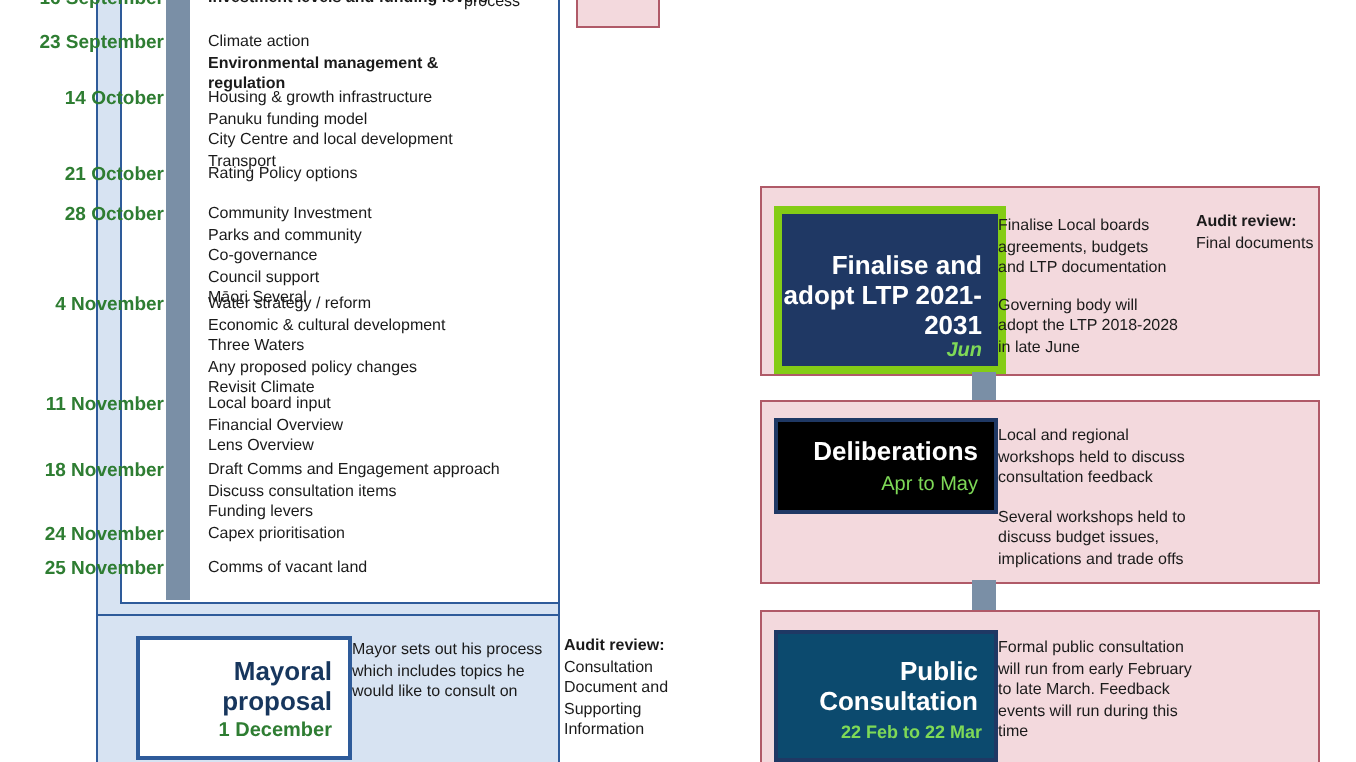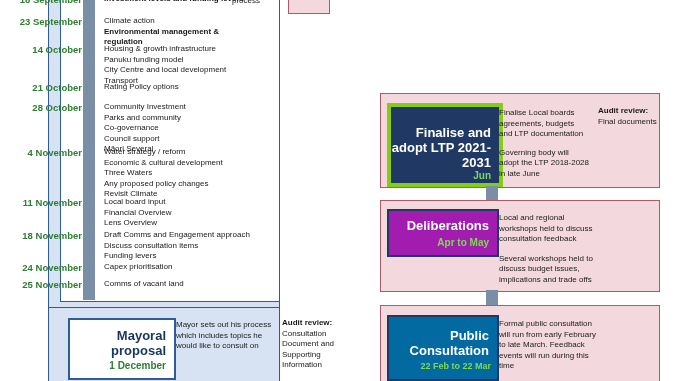--- a/index.html
+++ b/index.html
@@ -92,62 +92,62 @@
   #finalise-box{
     left:387px;top:103px;width:108px;height:76px;
     background:#1f3864;border:4px solid #84cc16;
   }
   #finalise-title{
     position:absolute;left:0;right:8px;top:18px;
     font-size:13px;font-weight:bold;color:#ffffff;text-align:right;line-height:15px;
   }
   #finalise-date{
     position:absolute;right:8px;top:63px;
-    font-size:10px;font-weight:bold;color:#7ed957;text-align:right;
+    font-size:10px;font-weight:bold;color:#7ed957;text-align:right;font-style:italic;
   }
   #finalise-desc{
     left:499px;top:108px;width:90px;
     font-size:8px;line-height:10.5px;color:#1a1a1a;
   }
   #audit-2{
     left:598px;top:106px;width:60px;
     font-size:8px;line-height:10.5px;color:#1a1a1a;
   }
   #audit-2 .hd{font-weight:bold;}
 
   
   #delib-wrap{
     left:380px;top:200px;width:278px;height:90px;
     background:#f3d9dd;border:1px solid #b05a68;
   }
   #delib-box{
     left:387px;top:209px;width:108px;height:44px;
-    background:#a21caf;border:2px solid #1f3864;
+    background:#000000;border:2px solid #1f3864;
   }
   #delib-title{
     position:absolute;right:8px;top:7px;
     font-size:13px;font-weight:bold;color:#ffffff;text-align:right;
   }
   #delib-date{
     position:absolute;right:8px;top:26px;
-    font-size:10px;font-weight:bold;color:#7ed957;text-align:right;
+    font-size:10px;font-weight:normal;color:#7ed957;text-align:right;
   }
   #delib-desc{
     left:499px;top:213px;width:100px;
     font-size:8px;line-height:10.5px;color:#1a1a1a;
   }
 
   
   #public-wrap{
     left:380px;top:305px;width:278px;height:82px;
     background:#f3d9dd;border:1px solid #b05a68;
   }
   #public-box{
     left:387px;top:315px;width:108px;height:62px;
-    background:#0369a1;border:2px solid #1f3864;
+    background:#0c4a6e;border:2px solid #1f3864;
   }
   #public-title{
     position:absolute;left:0;right:8px;top:11px;
     font-size:13px;font-weight:bold;color:#ffffff;text-align:right;line-height:15px;
   }
   #public-date{
     position:absolute;right:6px;top:44px;
     font-size:9px;font-weight:bold;color:#7ed957;text-align:right;
   }
   #public-desc{

